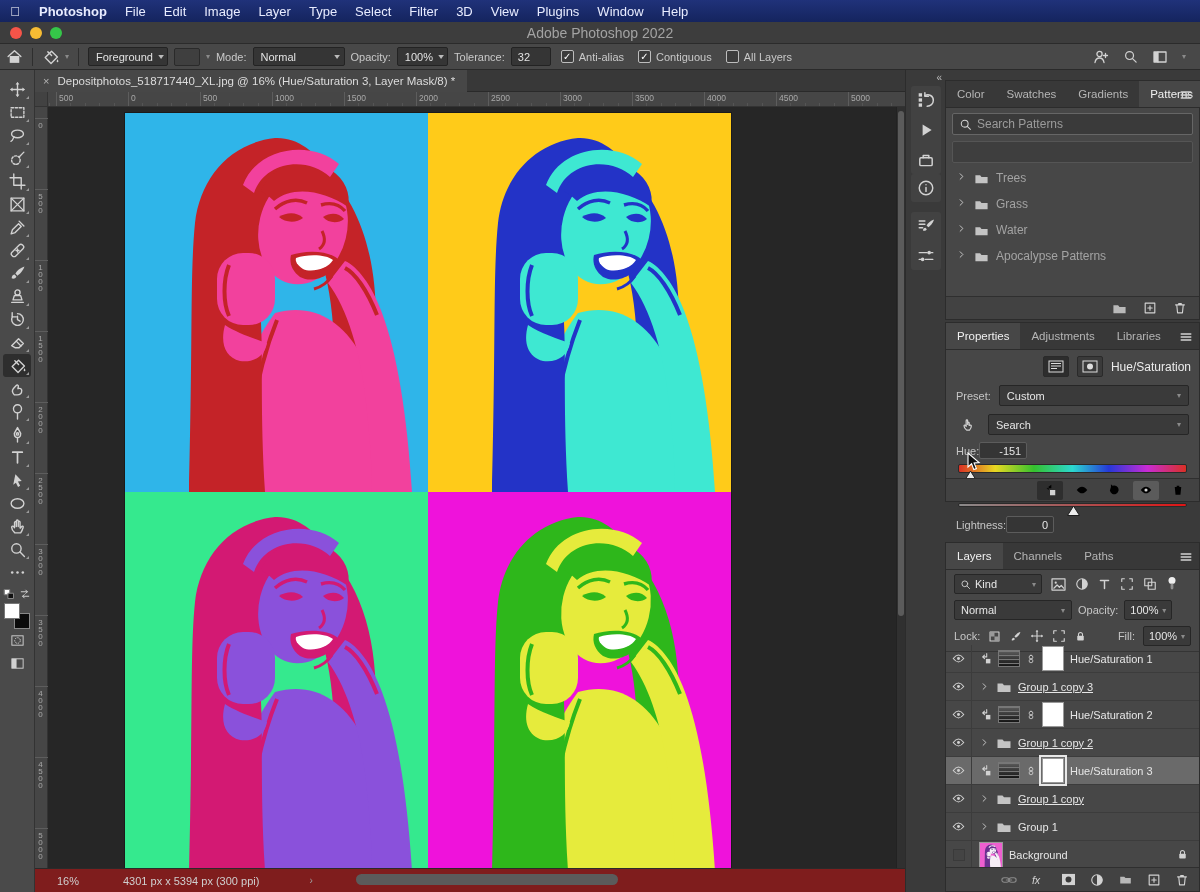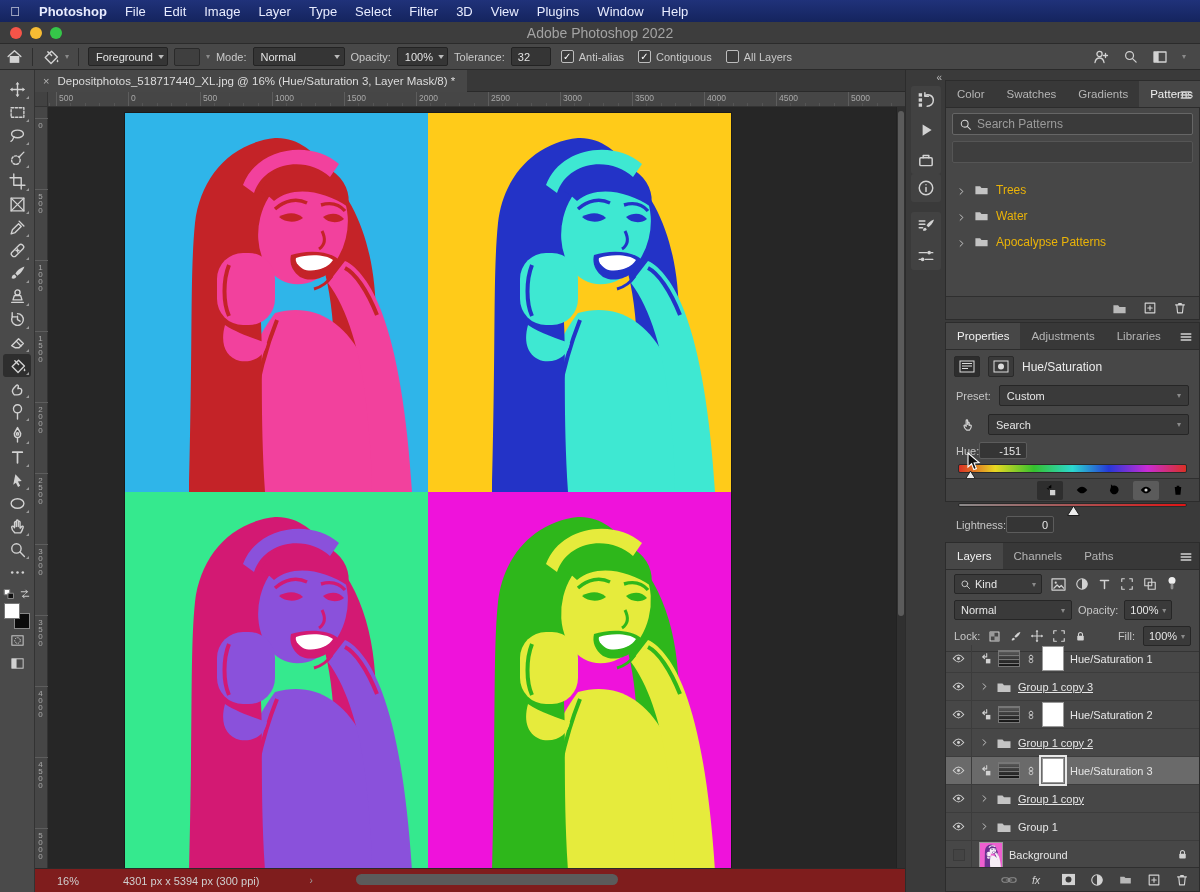--- a/index.html
+++ b/index.html
@@ -93,25 +93,25 @@
   .tab { display:flex; align-items:center; padding:0 11px; color:#b5b5b5; font-size:11.5px; }
   .tab.active { background:#474747; color:#f0f0f0; }
   .tab-menu { position:absolute; right:6px; top:7px; }
   .p-body { position:relative; }
 
   .searchrow { display:flex; align-items:center; gap:5px; margin:5px 6px 0 6px; background:#3a3a3a; border:1px solid #666;
     border-radius:2px; height:22px; padding:0 6px; }
   .searchrow .ph { color:#9b9b9b; font-size:12px; }
   .well { margin:6px 6px 0 6px; height:22px; background:#3e3e3e; border:1px solid #555; border-radius:2px; }
   .tree { margin-top:8px; }
-  .tree-row { display:flex; align-items:flex-end; gap:7px; height:26px; padding-left:10px; color:#eab308; font-size:12px; }
+  .tree-row { display:flex; align-items:flex-start; gap:7px; height:26px; padding-left:10px; color:#a3a3a3; font-size:12px; }
   .panel-bottom { position:absolute; left:0; right:0; bottom:0; height:23px; background:#424242; border-top:1px solid #2f2f2f;
     display:flex; align-items:center; justify-content:flex-end; gap:16px; padding-right:12px; }
 
-  .adj-header { display:flex; align-items:center; gap:8px; padding:6px 8px 4px 8px; }
+  .adj-header { display:flex; align-items:center; gap:8px; padding:6px 8px 4px 8px;justify-content:flex-end; }
   .hdr-btn { width:26px; height:21px; background:#3a3a3a; border:1px solid #2a2a2a; border-radius:2px; display:flex; align-items:center; justify-content:center; }
   .hdr-btn.pressed { background:#2d2d2d; }
   .prop-row { display:flex; align-items:center; gap:8px; padding:4px 10px; }
   .prop-label { color:#c6c6c6; }
   .prop-dd { flex:1; background:#3a3a3a; border:1px solid #262626; border-radius:2px; height:21px; display:flex; align-items:center; justify-content:space-between; padding:0 7px; color:#e6e6e6; }
   .slider-row { display:flex; align-items:center; padding:3px 10px 0 10px; }
   .valbox { width:48px; height:17px; background:#353535; border:1px solid #5c5c5c; border-radius:2px; color:#e6e6e6;
     display:flex; align-items:center; justify-content:flex-end; padding:0 5px; }
   .track { position:relative; margin:5px 12px 2px 12px; height:9px; border:1px solid #2a2a2a; border-radius:2px; }
   .track.hue { background:linear-gradient(90deg,#d93025 0%,#e8d822 16%,#35c12e 33%,#2bd8cf 50%,#2638d8 66%,#c92bd4 83%,#d93025 100%); }
@@ -698,20 +698,33 @@
               <span class="ico">
                 <svg viewBox="0 0 16 16" width="11" height="11">
                   <path d="M6 4l4 4-4 4"></path>
                 </svg>
               </span>
               <span class="ico">
                 <svg viewBox="0 0 16 16" width="15" height="15">
                   <path d="M1.5 4.5h5l1.5 1.8h6.5V13h-13z" fill="#c4c4c4" stroke="none"></path>
                 </svg>
               </span>
+              <span>Grass</span>
+            </div>
+            <div class="tree-row">
+              <span class="ico">
+                <svg viewBox="0 0 16 16" width="11" height="11">
+                  <path d="M6 4l4 4-4 4"></path>
+                </svg>
+              </span>
+              <span class="ico">
+                <svg viewBox="0 0 16 16" width="15" height="15">
+                  <path d="M1.5 4.5h5l1.5 1.8h6.5V13h-13z" fill="#c4c4c4" stroke="none"></path>
+                </svg>
+              </span>
               <span>Water</span>
             </div>
             <div class="tree-row">
               <span class="ico">
                 <svg viewBox="0 0 16 16" width="11" height="11">
                   <path d="M6 4l4 4-4 4"></path>
                 </svg>
               </span>
               <span class="ico">
                 <svg viewBox="0 0 16 16" width="15" height="15">

